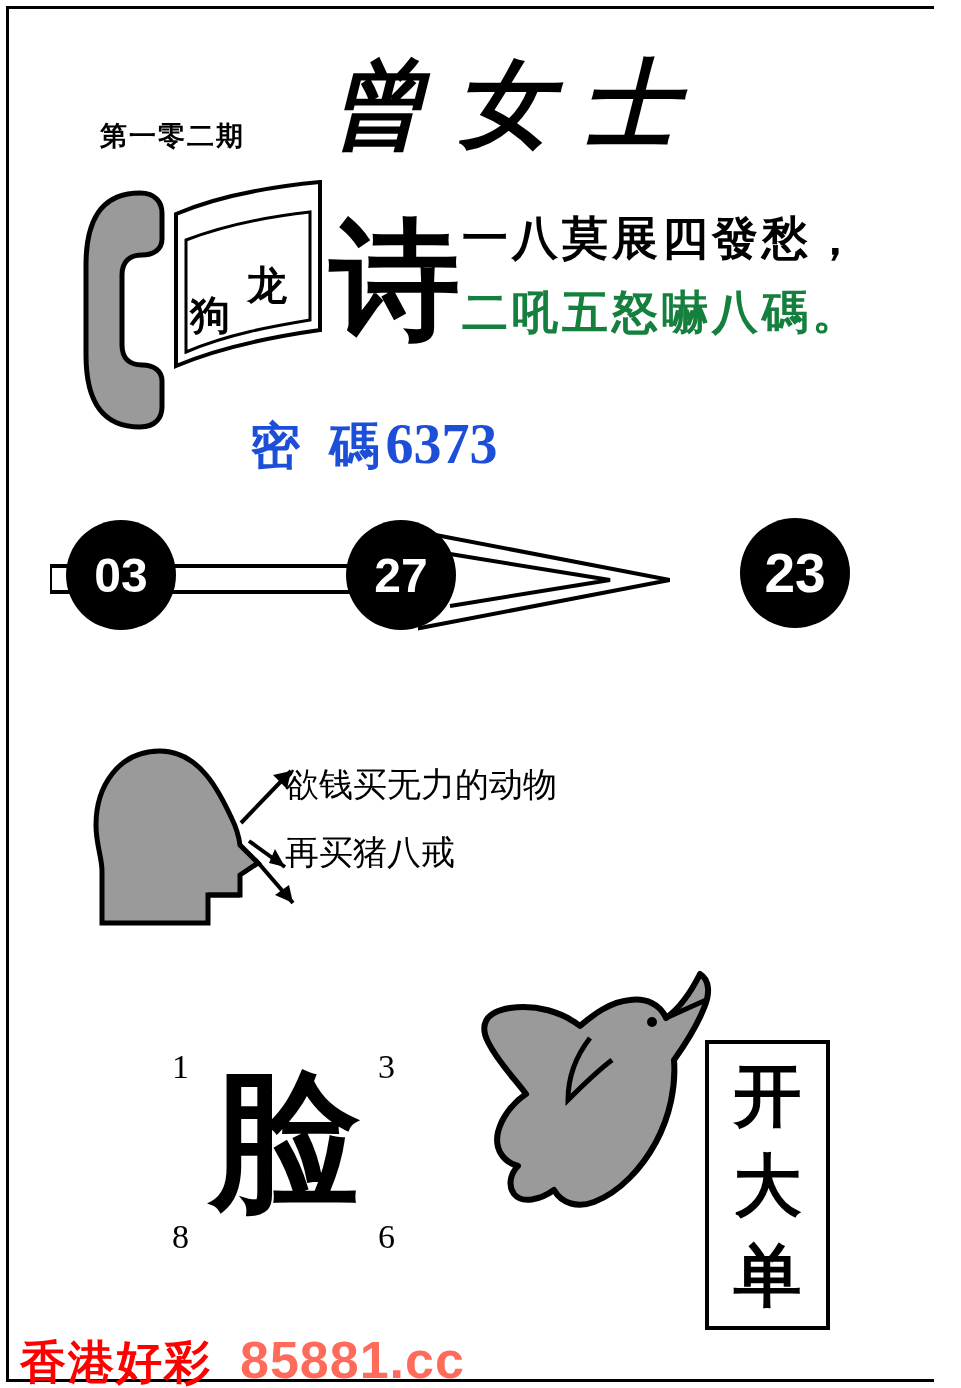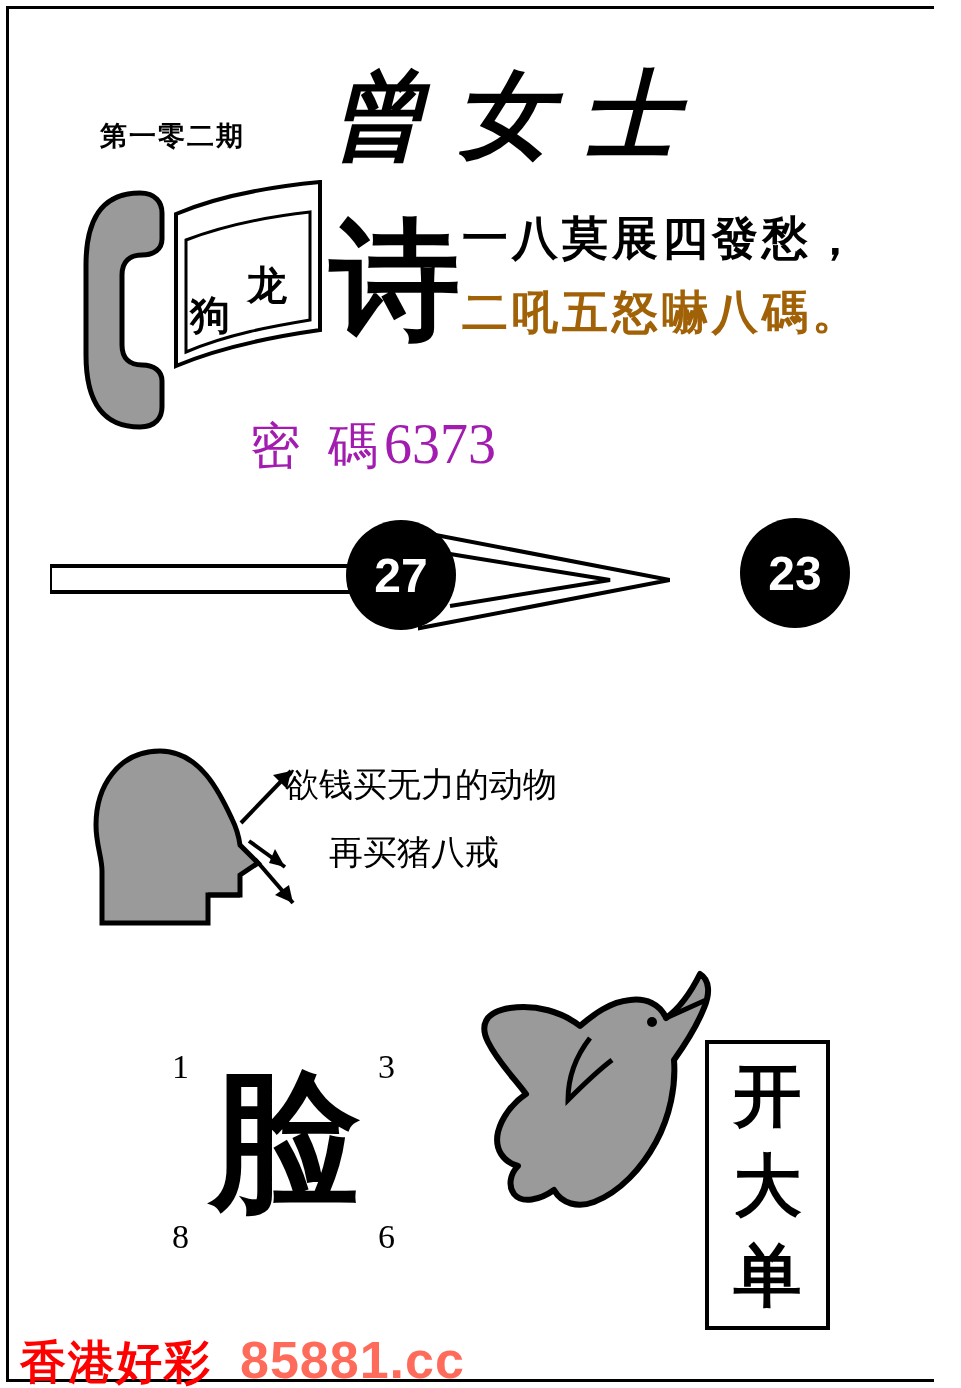--- a/index.html
+++ b/index.html
@@ -36,21 +36,21 @@
     font-size: 27px;
     font-family: "DejaVu Sans", sans-serif;
     font-weight: bold;
     letter-spacing: 2px;
     color: #000;
     white-space: nowrap;
   }
   .brand-title {
     position: absolute;
     left: 330px;
-    top: 52px;
+    top: 41px;
     font-size: 96px;
     font-family: "DejaVu Serif", serif;
     font-weight: bold;
     letter-spacing: 30px;
     color: #000;
     white-space: nowrap;
     font-style: italic;
   }
 
   
@@ -109,33 +109,33 @@
     text-align: center;
   }
   .poem-line2 {
     position: absolute;
     left: 462px;
     top: 282px;
     font-size: 46px;
     font-family: Liberation Sans, sans-serif;
     font-weight: bold;
     letter-spacing: 4px;
-    color: #a16207;
+    color: #15803d;
     white-space: nowrap;
   }
 
   
   .password-row {
     position: absolute;
     left: 250px;
     top: 412px;
     font-size: 50px;
     font-family: "DejaVu Serif", serif;
-    font-weight: normal;
-    color: #a21caf;
+    font-weight: bold;
+    color: #1d4ed8;
     white-space: nowrap;
   }
   .password-row .pw-label { letter-spacing: 6px; }
   .password-row .pw-digits {
     font-family: "Liberation Serif", serif;
     font-size: 56px;
   }
 
   
   .ball {
@@ -143,21 +143,21 @@
     border-radius: 50%;
     background: #000;
     color: #fff;
     display: flex;
     align-items: center;
     justify-content: center;
     font-family: "Liberation Sans", sans-serif;
     font-weight: bold;
   }
   .ball-main { width: 110px; height: 110px; font-size: 48px; }
-  .ball-side { width: 110px; height: 110px; font-size: 48px; }
+  .ball-side { width: 110px; height: 110px; font-size: 55px; }
 
   .arrow-line {
     position: absolute;
     left: 50px;
     top: 568px;
     width: 620px;
     height: 14px;
   }
 
   
@@ -179,21 +179,20 @@
     text-align: right;
   }
   .speech-2 {
     position: absolute;
     left: 285px;
     top: 830px;
     font-size: 34px;
     font-family: "DejaVu Serif", serif;
     color: #000;
     white-space: nowrap;
-    margin-left: 44px;
   }
   .speech-arrows {
     position: absolute;
     left: 235px;
     top: 755px;
     width: 70px;
     height: 160px;
   }
 
   
@@ -305,20 +304,21 @@
   </div>
 
   <div class="arrow-line">
     <svg width="620" height="120" viewBox="0 0 620 120" style="position:absolute; top:-48px; left:0;">
       <rect x="0" y="46" width="470" height="26" fill="#ffffff" stroke="#000" stroke-width="4"></rect>
       <path d="M370 12 L620 60 L370 108 Z" fill="#ffffff" stroke="#000" stroke-width="4"></path>
       <path d="M400 34 L560 60 L400 86" fill="none" stroke="#000" stroke-width="4"></path>
     </svg>
   </div>
 
+  <div class="ball ball-main" style="left:66px; top:520px;">03</div>
   <div class="ball ball-main" style="left:346px; top:520px;">27</div>
 
   <div class="ball ball-side" style="left:740px; top:518px;">23</div>
 
   <div class="head-icon">
     <svg width="180" height="185" viewBox="0 0 180 185">
       <path d="M70 6 C28 6 6 42 6 80 C6 100 12 112 12 126 L12 178 L118 178 L118 150 L150 150 L150 130 L168 118 L150 100 C150 100 148 86 142 74 C130 48 110 6 70 6 Z" fill="#9a9a9a" stroke="#000" stroke-width="5"></path>
       <path d="M118 150 L150 150" fill="none" stroke="#000" stroke-width="5"></path>
     </svg>
   </div>

